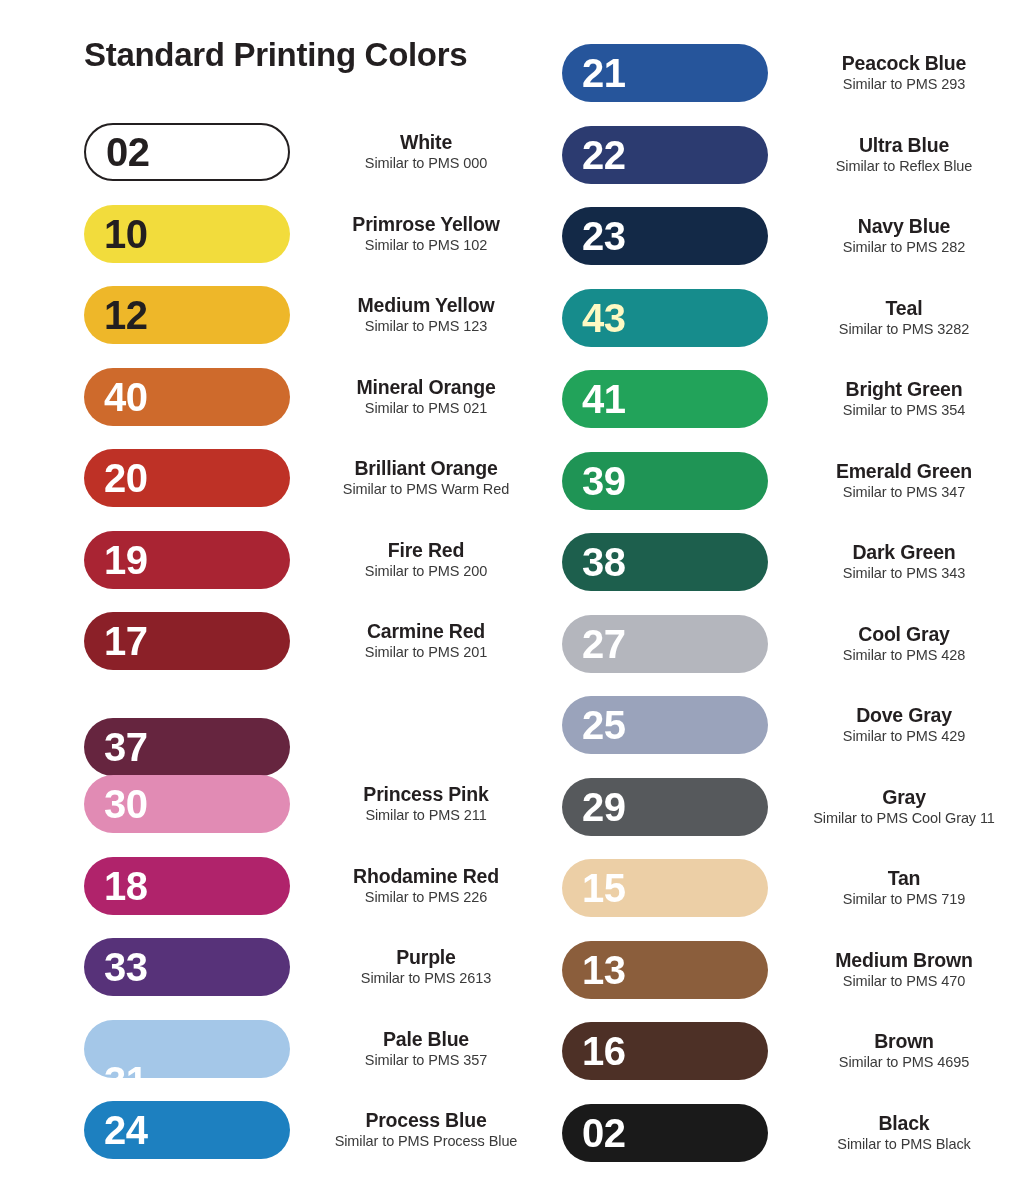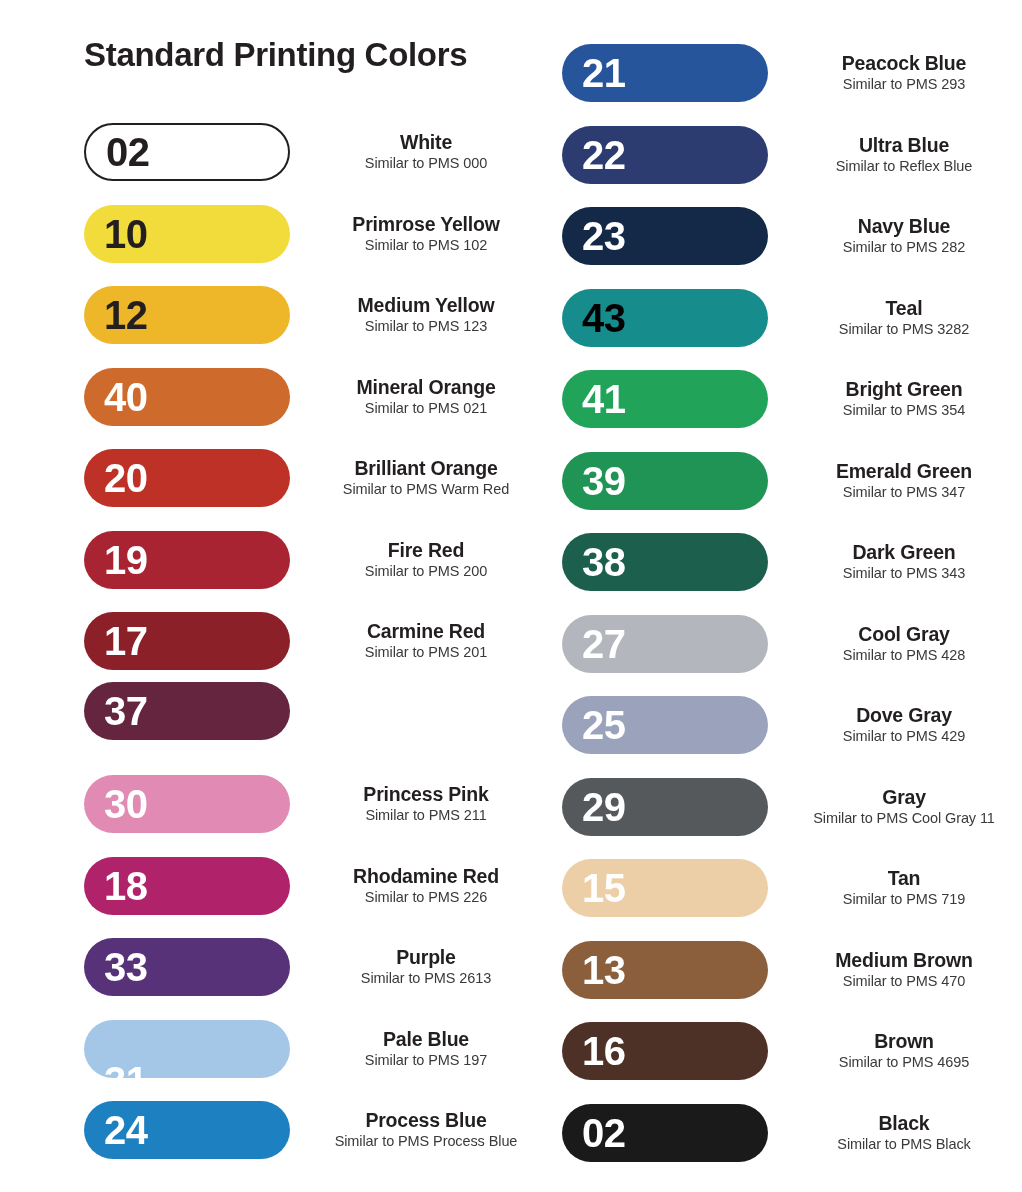--- a/index.html
+++ b/index.html
@@ -169,21 +169,21 @@
       </div>
       <div class="swatch-row" style="top: 612px;">
         <div class="pill" style="background: rgb(139, 32, 40);">
           <span class="pill-code" style="color: rgb(255, 255, 255);">17</span>
         </div>
         <div class="label-block">
           <div class="color-name">Carmine Red</div>
           <div class="pms-ref">Similar to PMS 201</div>
         </div>
       </div>
-      <div class="swatch-row" style="top: 682px;">
+      <div class="swatch-row" style="top: 718px;">
         <div class="pill" style="background: rgb(102, 37, 63);">
           <span class="pill-code" style="color: rgb(255, 255, 255);">37</span>
         </div>
       </div>
       <div class="swatch-row" style="top: 775px;">
         <div class="pill" style="background: rgb(225, 139, 180);">
           <span class="pill-code" style="color: rgb(255, 255, 255);">30</span>
         </div>
         <div class="label-block">
           <div class="color-name">Princess Pink</div>
@@ -207,21 +207,21 @@
           <div class="color-name">Purple</div>
           <div class="pms-ref">Similar to PMS 2613</div>
         </div>
       </div>
       <div class="swatch-row" style="top: 1019.5px;">
         <div class="pill" style="background: rgb(164, 199, 232);">
           <span class="pill-code" style="color: rgb(255, 255, 255); margin-top: 32px;">31</span>
         </div>
         <div class="label-block">
           <div class="color-name">Pale Blue</div>
-          <div class="pms-ref">Similar to PMS 197</div>
+          <div class="pms-ref">Similar to PMS 357</div>
         </div>
       </div>
       <div class="swatch-row" style="top: 1101px;">
         <div class="pill" style="background: rgb(29, 128, 192);">
           <span class="pill-code" style="color: rgb(255, 255, 255);">24</span>
         </div>
         <div class="label-block">
           <div class="color-name">Process Blue</div>
           <div class="pms-ref">Similar to PMS Process Blue</div>
         </div>
@@ -250,21 +250,21 @@
         <div class="pill" style="background: rgb(19, 41, 71);">
           <span class="pill-code" style="color: rgb(255, 255, 255);">23</span>
         </div>
         <div class="label-block">
           <div class="color-name">Navy Blue</div>
           <div class="pms-ref">Similar to PMS 282</div>
         </div>
       </div>
       <div class="swatch-row" style="top: 288.5px;">
         <div class="pill" style="background: rgb(22, 140, 140);">
-          <span class="pill-code" style="color: #000000;">43</span>
+          <span class="pill-code" style="color: #fef9c3;">43</span>
         </div>
         <div class="label-block">
           <div class="color-name">Teal</div>
           <div class="pms-ref">Similar to PMS 3282</div>
         </div>
       </div>
       <div class="swatch-row" style="top: 370px;">
         <div class="pill" style="background: rgb(34, 163, 90);">
           <span class="pill-code" style="color: rgb(255, 255, 255);">41</span>
         </div>

